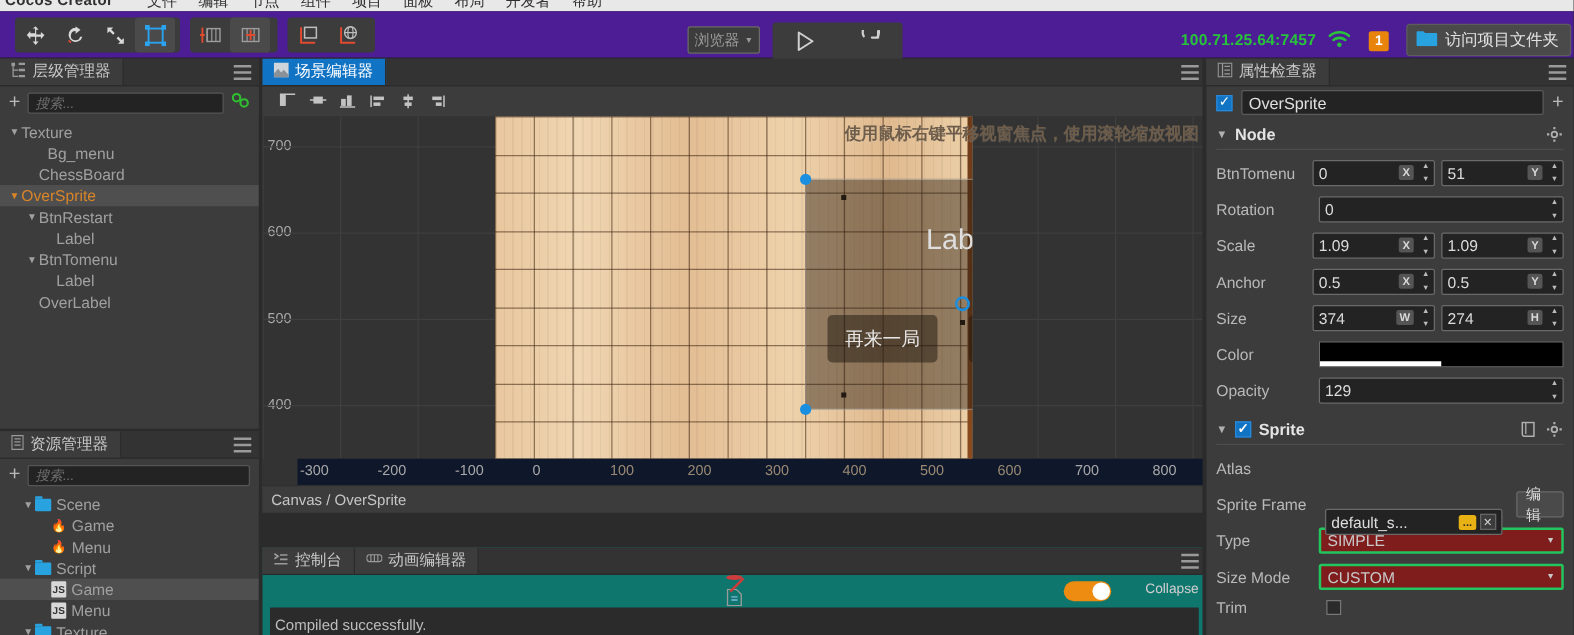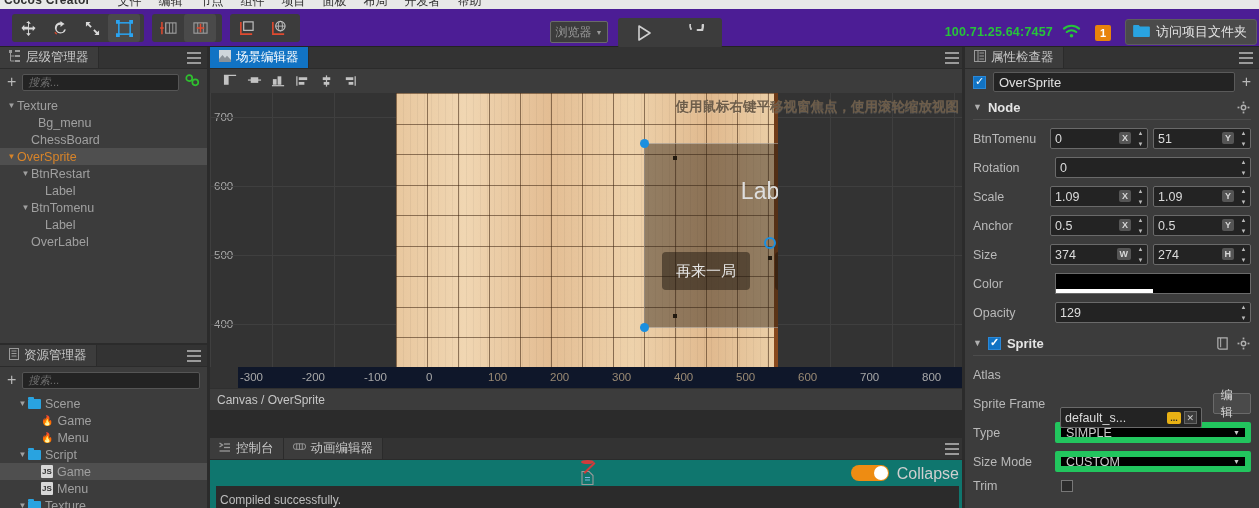--- a/index.html
+++ b/index.html
@@ -208,21 +208,21 @@
     width:68px;height:18px;background:#4a4a4a;border:1px solid #606060;border-radius:2px;
     display:flex;align-items:center;justify-content:space-between;padding:0 5px;
     font-size:11.5px;color:#c8c8c8; cursor:pointer;
   }
   .chk{ width:12px;height:12px;background:#2b2b2b;border:1px solid #777; cursor:pointer;}
   .toggle{
     position:absolute; right:76px; top:5px; width:38px;height:16px;background:#ee8c12;
     border-radius:8px; cursor:pointer;
   }
   .toggle .knob{ position:absolute; right:1px; top:1px; width:14px;height:14px;background:#fff;border-radius:50%; }
-  .collapse-lbl{ position:absolute; right:6px; top:5px; font-size:16px;color:#cfcfcf;margin-left:26px; }
+  .collapse-lbl{ position:absolute; right:6px; top:5px; font-size:11px;color:#cfcfcf;margin-left:26px; }
   .log-area{
     position:absolute; left:6px; top:48px; width:743px; height:22px;
     background:#2b2b2b; overflow:hidden; font-size:12px; color:#bdbdbd; padding-left:4px;
   }
 
   
   #inspector{ left:965px; top:47px; width:294px; height:461px; background:#3c3c3c; }
   .insp-name-row{ height:26px; display:flex; align-items:center; gap:7px; padding:0 8px; }
   .cbx{
     width:13px;height:13px;background:#1173c4;border:1px solid #2a88d8; position:relative; cursor:pointer;
@@ -258,21 +258,21 @@
     font-size:6px; color:#bbb; align-items:center; cursor:pointer;
   }
   .half{ width:98px; }
   .full{ width:196px; }
   .colorfield{
     width:196px;height:21px;background:#000; border:1px solid #6a6a6a; position:relative;
     cursor:pointer;
   }
   .colorfield .alpha{ position:absolute; left:0; bottom:0; height:4px; width:50%; background:#fff; }
   .selbtn{
-    width:196px;height:21px;background:#000000;border:6px solid #22c55e;border-radius:2px;
+    width:196px;height:21px;background:#7f1d1d;border:2px solid #22c55e;border-radius:2px;
     display:flex;align-items:center;justify-content:space-between;padding:0 5px;
     color:#c9c9c9;font-size:12.5px; cursor:pointer;
   }
   .assetfield{
     width:152px;height:21px;background:#232323;border:1px solid #6a6a6a;border-radius:2px;
     display:flex;align-items:center;padding:0 4px;gap:4px;color:#8a8a8a;font-size:12.5px;
     position:relative;
   }
   .pill{
     background:#e8b114;color:#2b2b2b;font-size:9px;font-weight:bold;padding:1px 4px;border-radius:2px;

